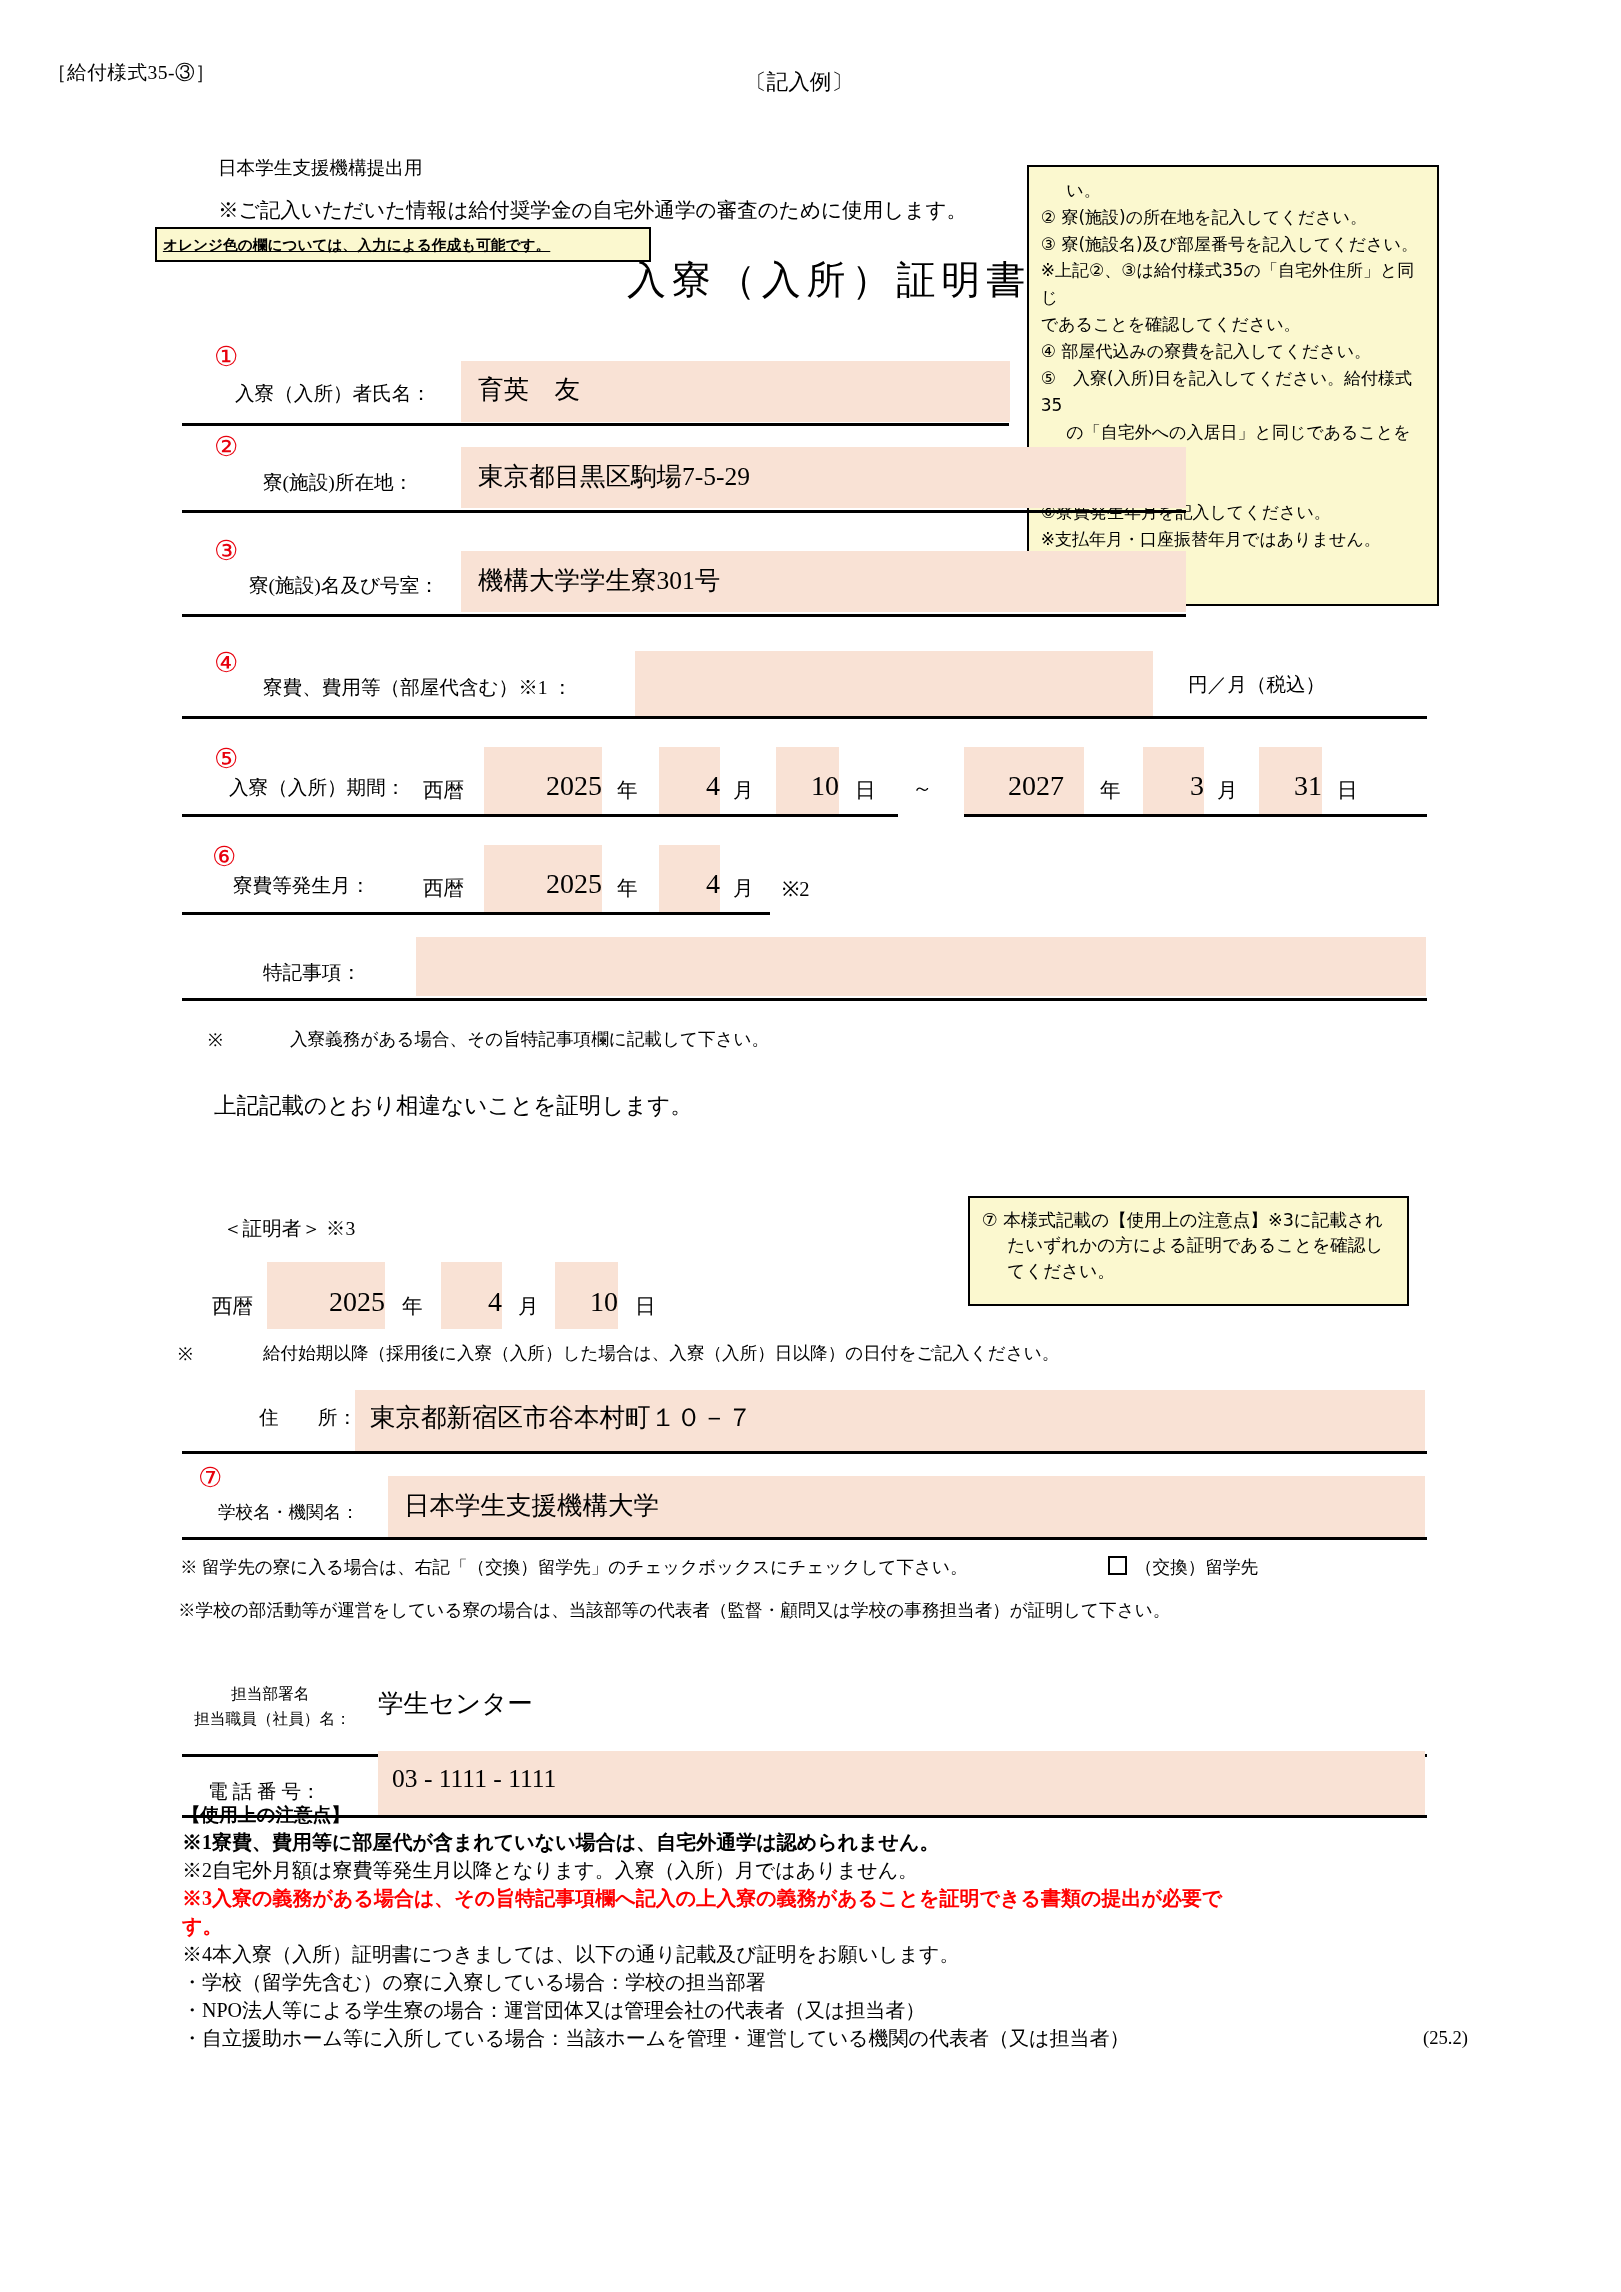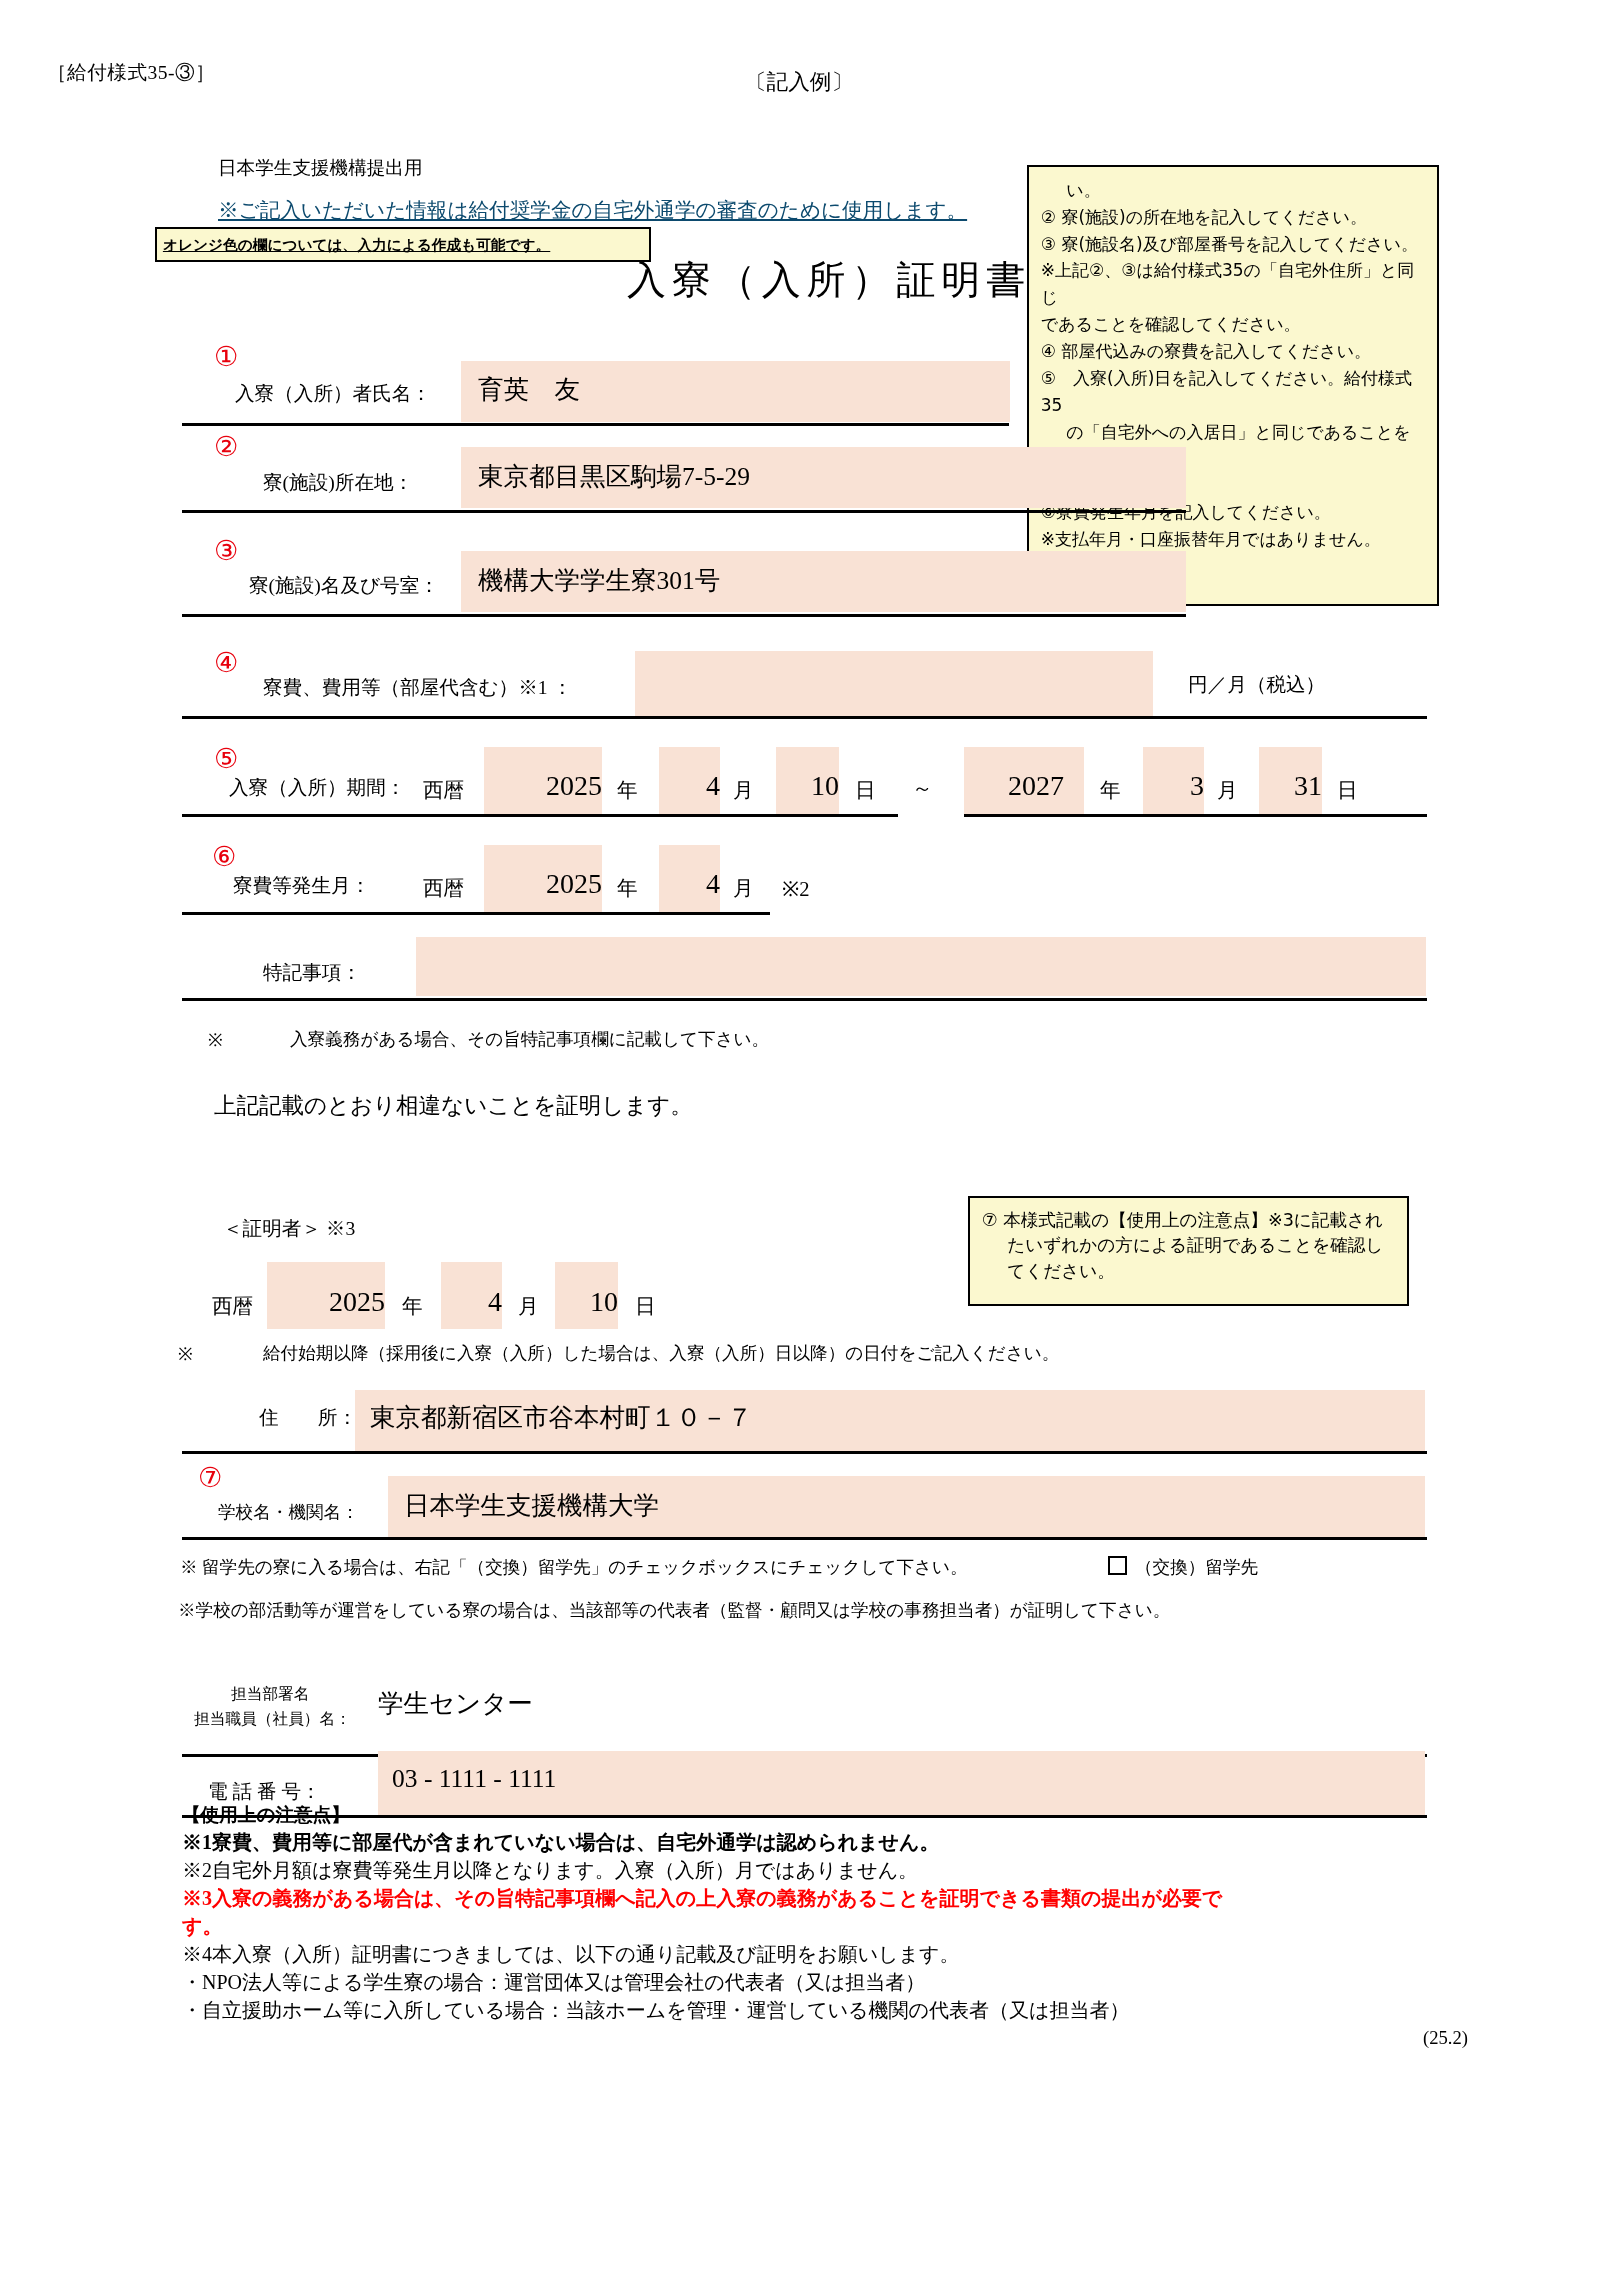--- a/index.html
+++ b/index.html
@@ -28,22 +28,21 @@
     left: 745px; top: 67px;
     font-size: 21.6px;
   }
   .submit-to {
     left: 218px; top: 155px;
     font-size: 18.6px;
   }
   .red-note {
     left: 218px; top: 196px;
     font-size: 20.6px;
-    color: #0c4a6e;
-    text-decoration: underline;
+    color: #000000;
   }
   .orange-box {
     left: 155px; top: 227px;
     width: 496px;
     height: 35px;
     background: #fbf8cf;
     border: 2px solid #000;
     box-sizing: border-box;
     font-family: "DejaVu Sans", "Liberation Sans", sans-serif;
     font-size: 14.7px;
@@ -285,20 +284,21 @@
   <div class="abs fval" style="left:392px; top:1764px;">03 - 1111 - 1111</div>
   <div class="abs rule" style="left:182px; top:1815px; width:1245px;"></div>
 
   <div class="abs foot">
     <span class="ln hd">【使用上の注意点】</span>
     <span class="ln b">※1寮費、費用等に部屋代が含まれていない場合は、自宅外通学は認められません。</span>
     <span class="ln">※2自宅外月額は寮費等発生月以降となります。入寮（入所）月ではありません。</span>
     <span class="ln r">※3入寮の義務がある場合は、その旨特記事項欄へ記入の上入寮の義務があることを証明できる書類の提出が必要で</span>
     <span class="ln r">す。</span>
     <span class="ln">※4本入寮（入所）証明書につきましては、以下の通り記載及び証明をお願いします。</span>
+    <span class="ln">・学校（留学先含む）の寮に入寮している場合：学校の担当部署</span>
     <span class="ln">・NPO法人等による学生寮の場合：運営団体又は管理会社の代表者（又は担当者）</span>
     <span class="ln">・自立援助ホーム等に入所している場合：当該ホームを管理・運営している機関の代表者（又は担当者）</span>
   </div>
 
   <div class="abs pgnum">(25.2)</div>
 
 </div>
 
 
 </body></html>

